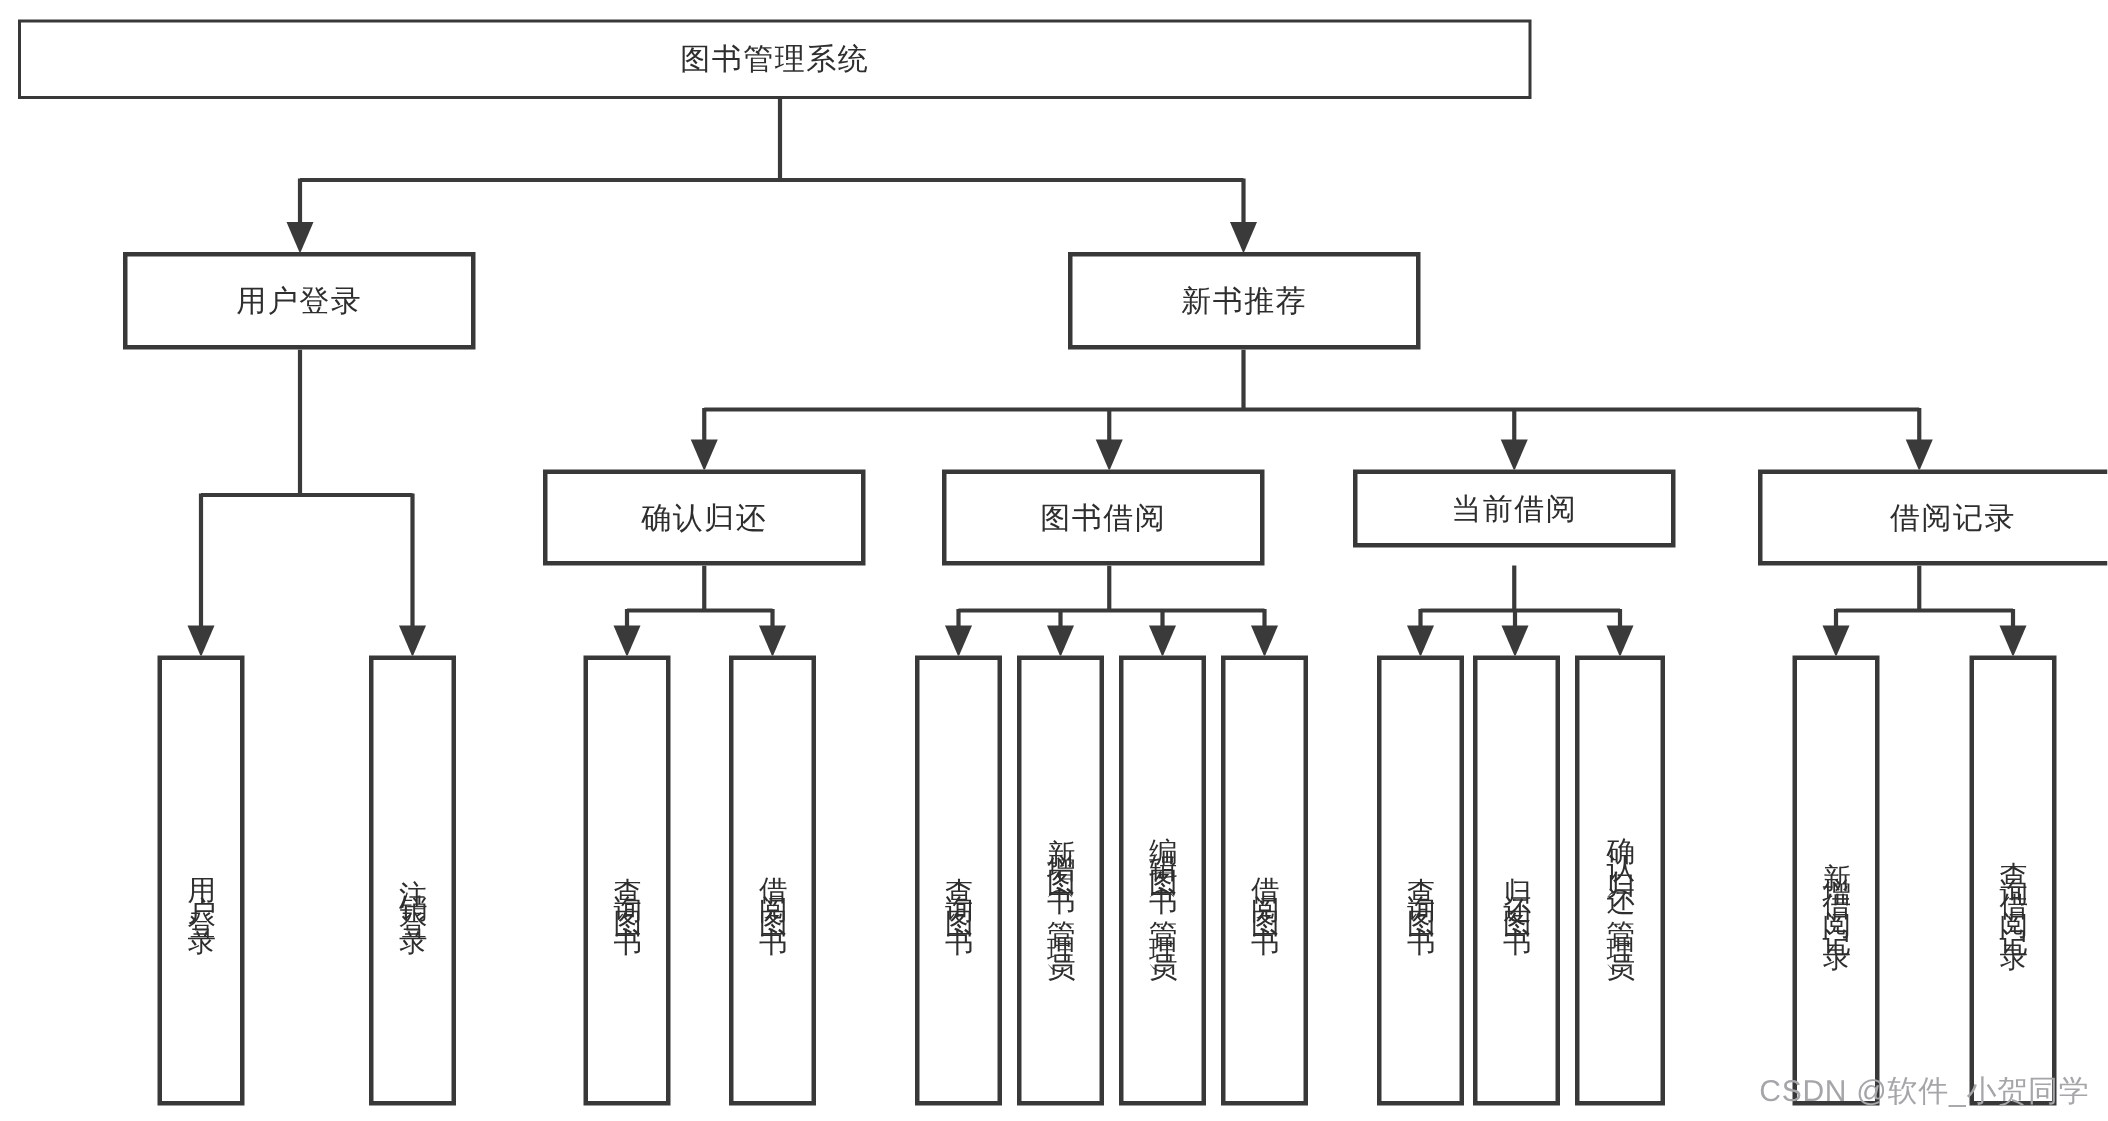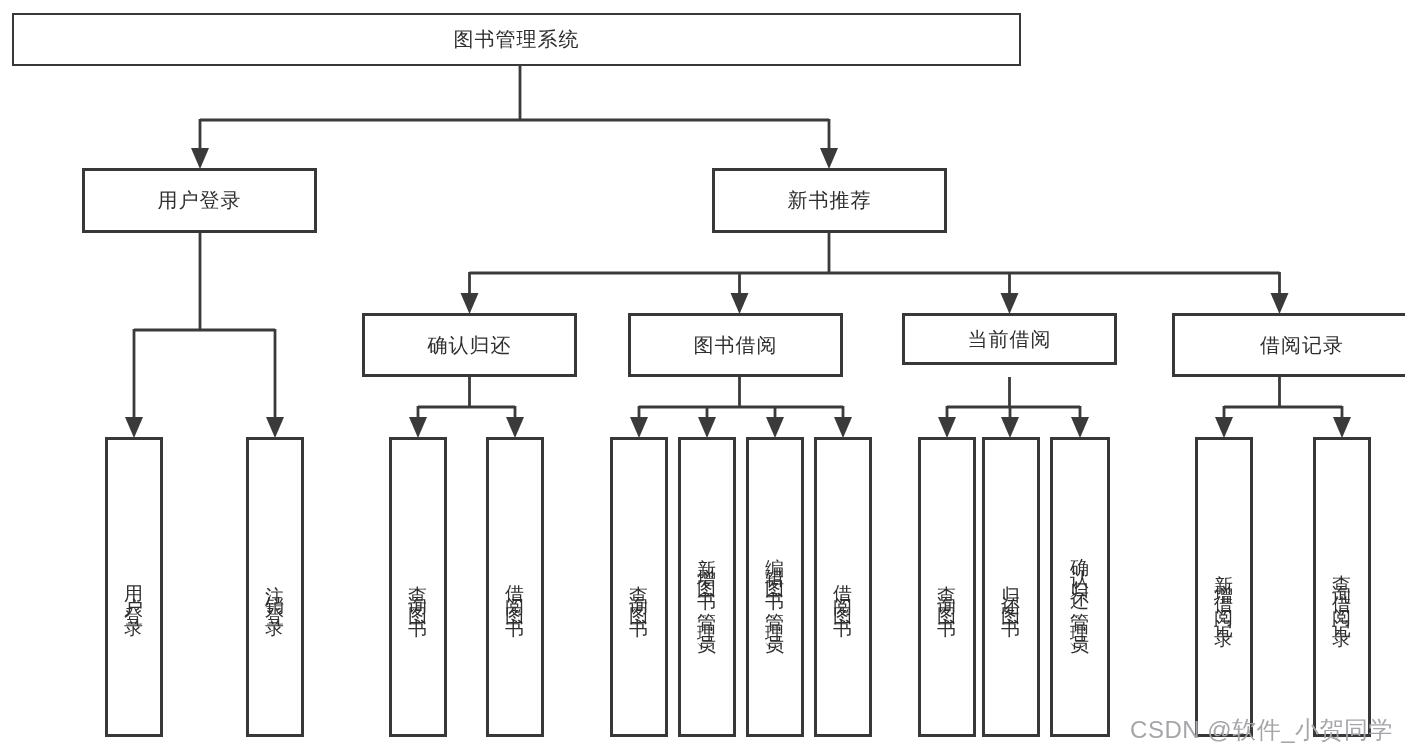--- a/index.html
+++ b/index.html
@@ -46,21 +46,21 @@
     font-size: 19px;
     letter-spacing: 11px;
     line-height: 1;
     color: #2e2e2e;
     transform: translateY(5px);
   }
   .watermark {
     position: absolute;
     top: 714px;
     right: 12px;
-    font-size: 24px;
+    font-size: 20px;
     color: #a6a6aa;
     letter-spacing: 0.5px;
     z-index: 3;
     white-space: nowrap;
   }
 </style>
 </head>
 <body>
 
 <div class="canvas">

